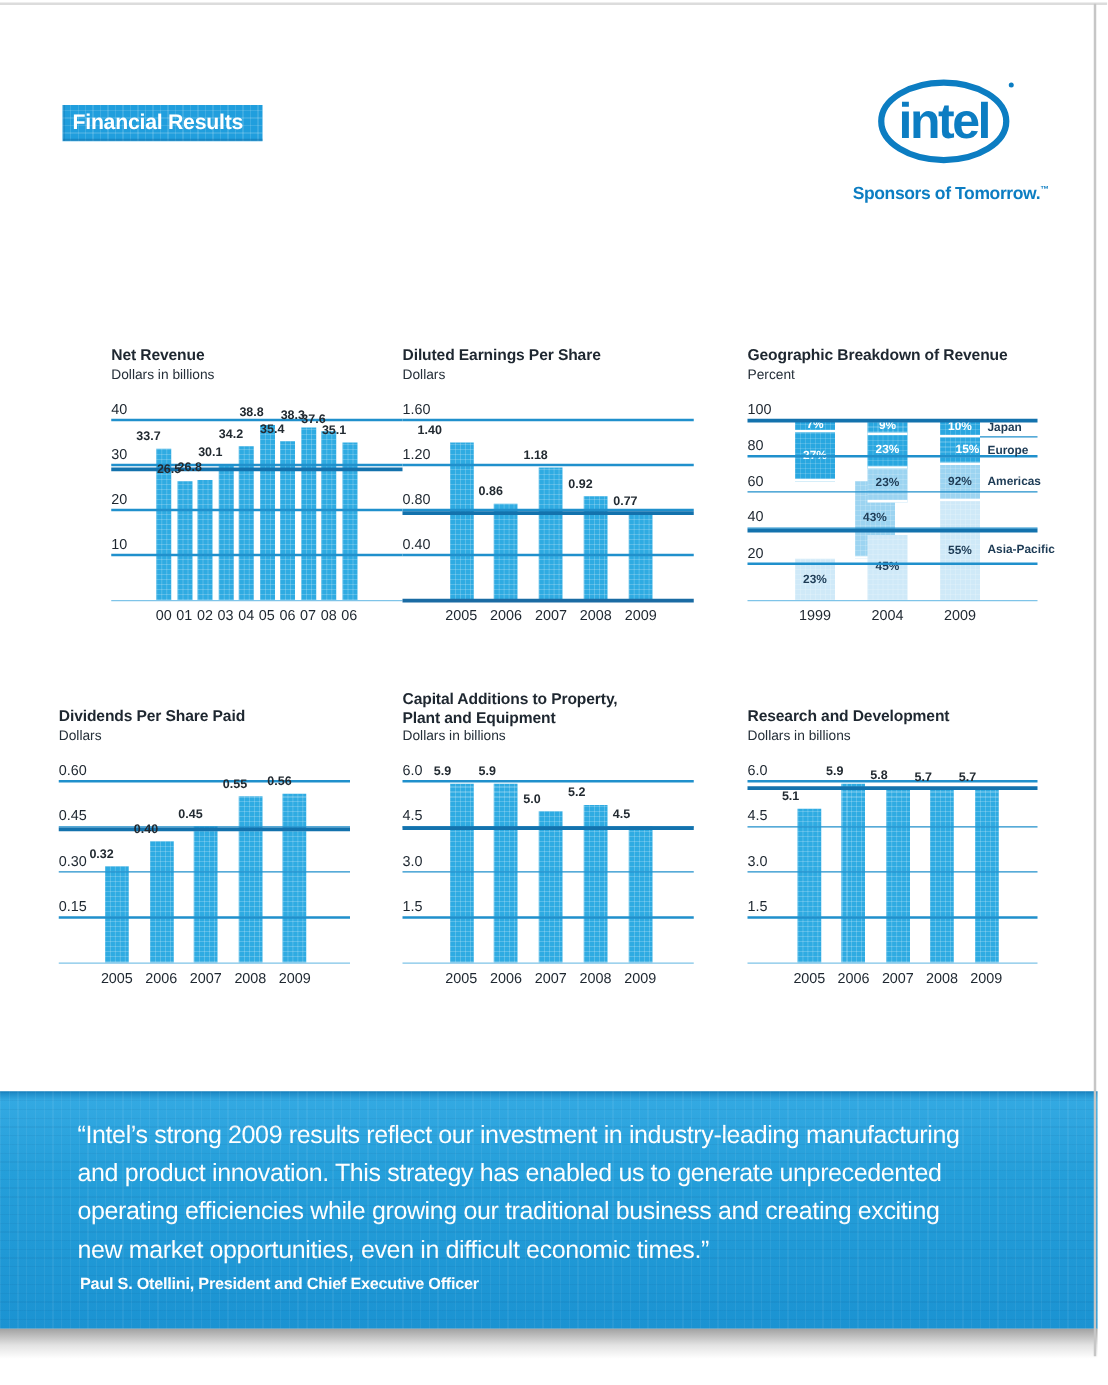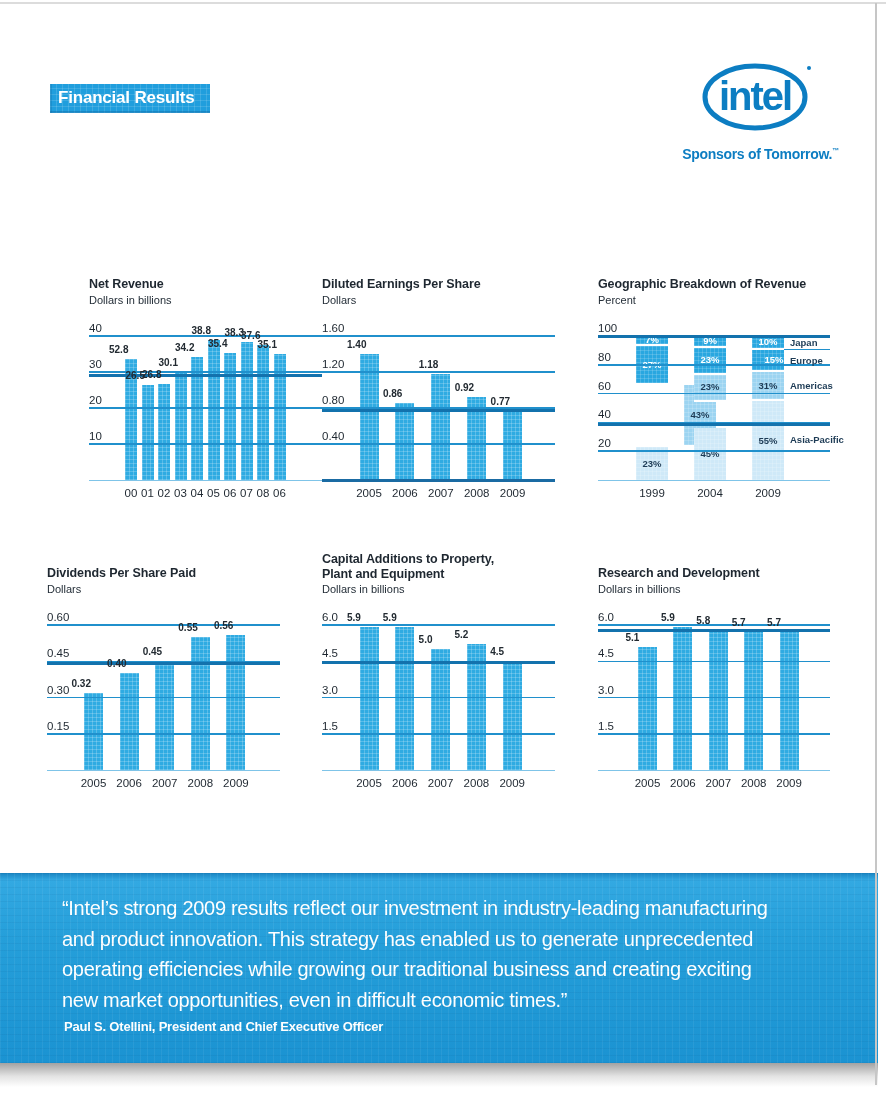--- a/index.html
+++ b/index.html
@@ -126,21 +126,21 @@
           <div class="xtick" style="left: 34.5px; top: 151px;">01</div>
           <div class="xtick" style="left: 51px; top: 151px;">02</div>
           <div class="xtick" style="left: 67.5px; top: 151px;">03</div>
           <div class="xtick" style="left: 84px; top: 151px;">04</div>
           <div class="xtick" style="left: 100.5px; top: 151px;">05</div>
           <div class="xtick" style="left: 117px; top: 151px;">06</div>
           <div class="xtick" style="left: 133.5px; top: 151px;">07</div>
           <div class="xtick" style="left: 150px; top: 151px;">08</div>
           <div class="xtick" style="left: 166.5px; top: 151px;">06</div>
           <div class="bar" style="left: 36px; width: 12px; height: 121.32px;"></div>
-          <div class="bval" style="left: 20px; bottom: 125.32px;">52.8</div>
+          <div class="bval" style="left: 20px; bottom: 125.32px;">33.7</div>
           <div class="bar" style="left: 52.5px; width: 12px; height: 95.4px;"></div>
           <div class="bval" style="left: 36.5px; bottom: 99.4px;">26.5</div>
           <div class="bar" style="left: 69px; width: 12px; height: 96.48px;"></div>
           <div class="bval" style="left: 53px; bottom: 100.48px;">26.8</div>
           <div class="bar" style="left: 85.5px; width: 12px; height: 108.36px;"></div>
           <div class="bval" style="left: 69.5px; bottom: 112.36px;">30.1</div>
           <div class="bar" style="left: 102px; width: 12px; height: 123.12px;"></div>
           <div class="bval" style="left: 86px; bottom: 127.12px;">34.2</div>
           <div class="bar" style="left: 118.5px; width: 12px; height: 139.68px;"></div>
           <div class="bval" style="left: 102.5px; bottom: 143.68px;">38.8</div>
@@ -167,21 +167,21 @@
           <div class="gridline" style="bottom: 143.25px;"></div>
           <div class="ytick" style="bottom: 146px;">1.60</div>
           <div class="gridline thick" style="bottom: 67.8px;"></div>
           <div class="baseline-dark"></div>
           <div class="xtick" style="left: 23px; top: 151px;">2005</div>
           <div class="xtick" style="left: 58.9px; top: 151px;">2006</div>
           <div class="xtick" style="left: 94.8px; top: 151px;">2007</div>
           <div class="xtick" style="left: 130.7px; top: 151px;">2008</div>
           <div class="xtick" style="left: 166.6px; top: 151px;">2009</div>
           <div class="bar" style="left: 37.5px; width: 19px; height: 126px;"></div>
-          <div class="bval" style="left: 25px; bottom: 130px;">1.40</div>
+          <div class="bval" style="left: 12px; bottom: 130px;">1.40</div>
           <div class="bar" style="left: 73.4px; width: 19px; height: 77.4px;"></div>
           <div class="bval" style="left: 60.9px; bottom: 81.4px;">0.86</div>
           <div class="bar" style="left: 109.3px; width: 19px; height: 106.2px;"></div>
           <div class="bval" style="left: 96.8px; bottom: 110.2px;">1.18</div>
           <div class="bar" style="left: 145.2px; width: 19px; height: 82.8px;"></div>
           <div class="bval" style="left: 132.7px; bottom: 86.8px;">0.92</div>
           <div class="bar" style="left: 181.1px; width: 19px; height: 69.3px;"></div>
           <div class="bval" style="left: 168.6px; bottom: 73.3px;">0.77</div>
         </div>
       </div>
@@ -233,21 +233,21 @@
             </div>
           </div>
           <div class="stack" style="left: 154px; width: 32px; height: 144px;">
             <div class="seg sep" style="height: 14.4px; background-color: rgb(41, 167, 224);">
               <span style="color: rgb(255, 255, 255);">10%</span>
             </div>
             <div class="seg sep" style="height: 21.6px; background-color: rgb(41, 167, 224);">
               <span style="color: rgb(255, 255, 255); margin-left: 12px;">15%</span>
             </div>
             <div class="seg sep" style="height: 28.8px; background-color: rgb(156, 212, 241);">
-              <span style="color: rgb(29, 59, 85);">31%</span>
+              <span style="color: rgb(29, 59, 85);">92%</span>
             </div>
             <div class="seg" style="height: 79.2px; background-color: rgb(207, 233, 248);">
               <span style="color: rgb(29, 59, 85);">55%</span>
             </div>
           </div>
           <div class="legend-label" style="left: 192px; bottom: 131.8px;">Japan</div>
           <div class="legend-line" style="left: 186px; right: 0px; bottom: 129.6px;"></div>
           <div class="legend-label" style="left: 192px; bottom: 113.8px;">Europe</div>
           <div class="legend-label" style="left: 192px; bottom: 88.6px;">Americas</div>
           <div class="legend-label" style="left: 192px; bottom: 34.6px;">Asia-Pacific</div>

